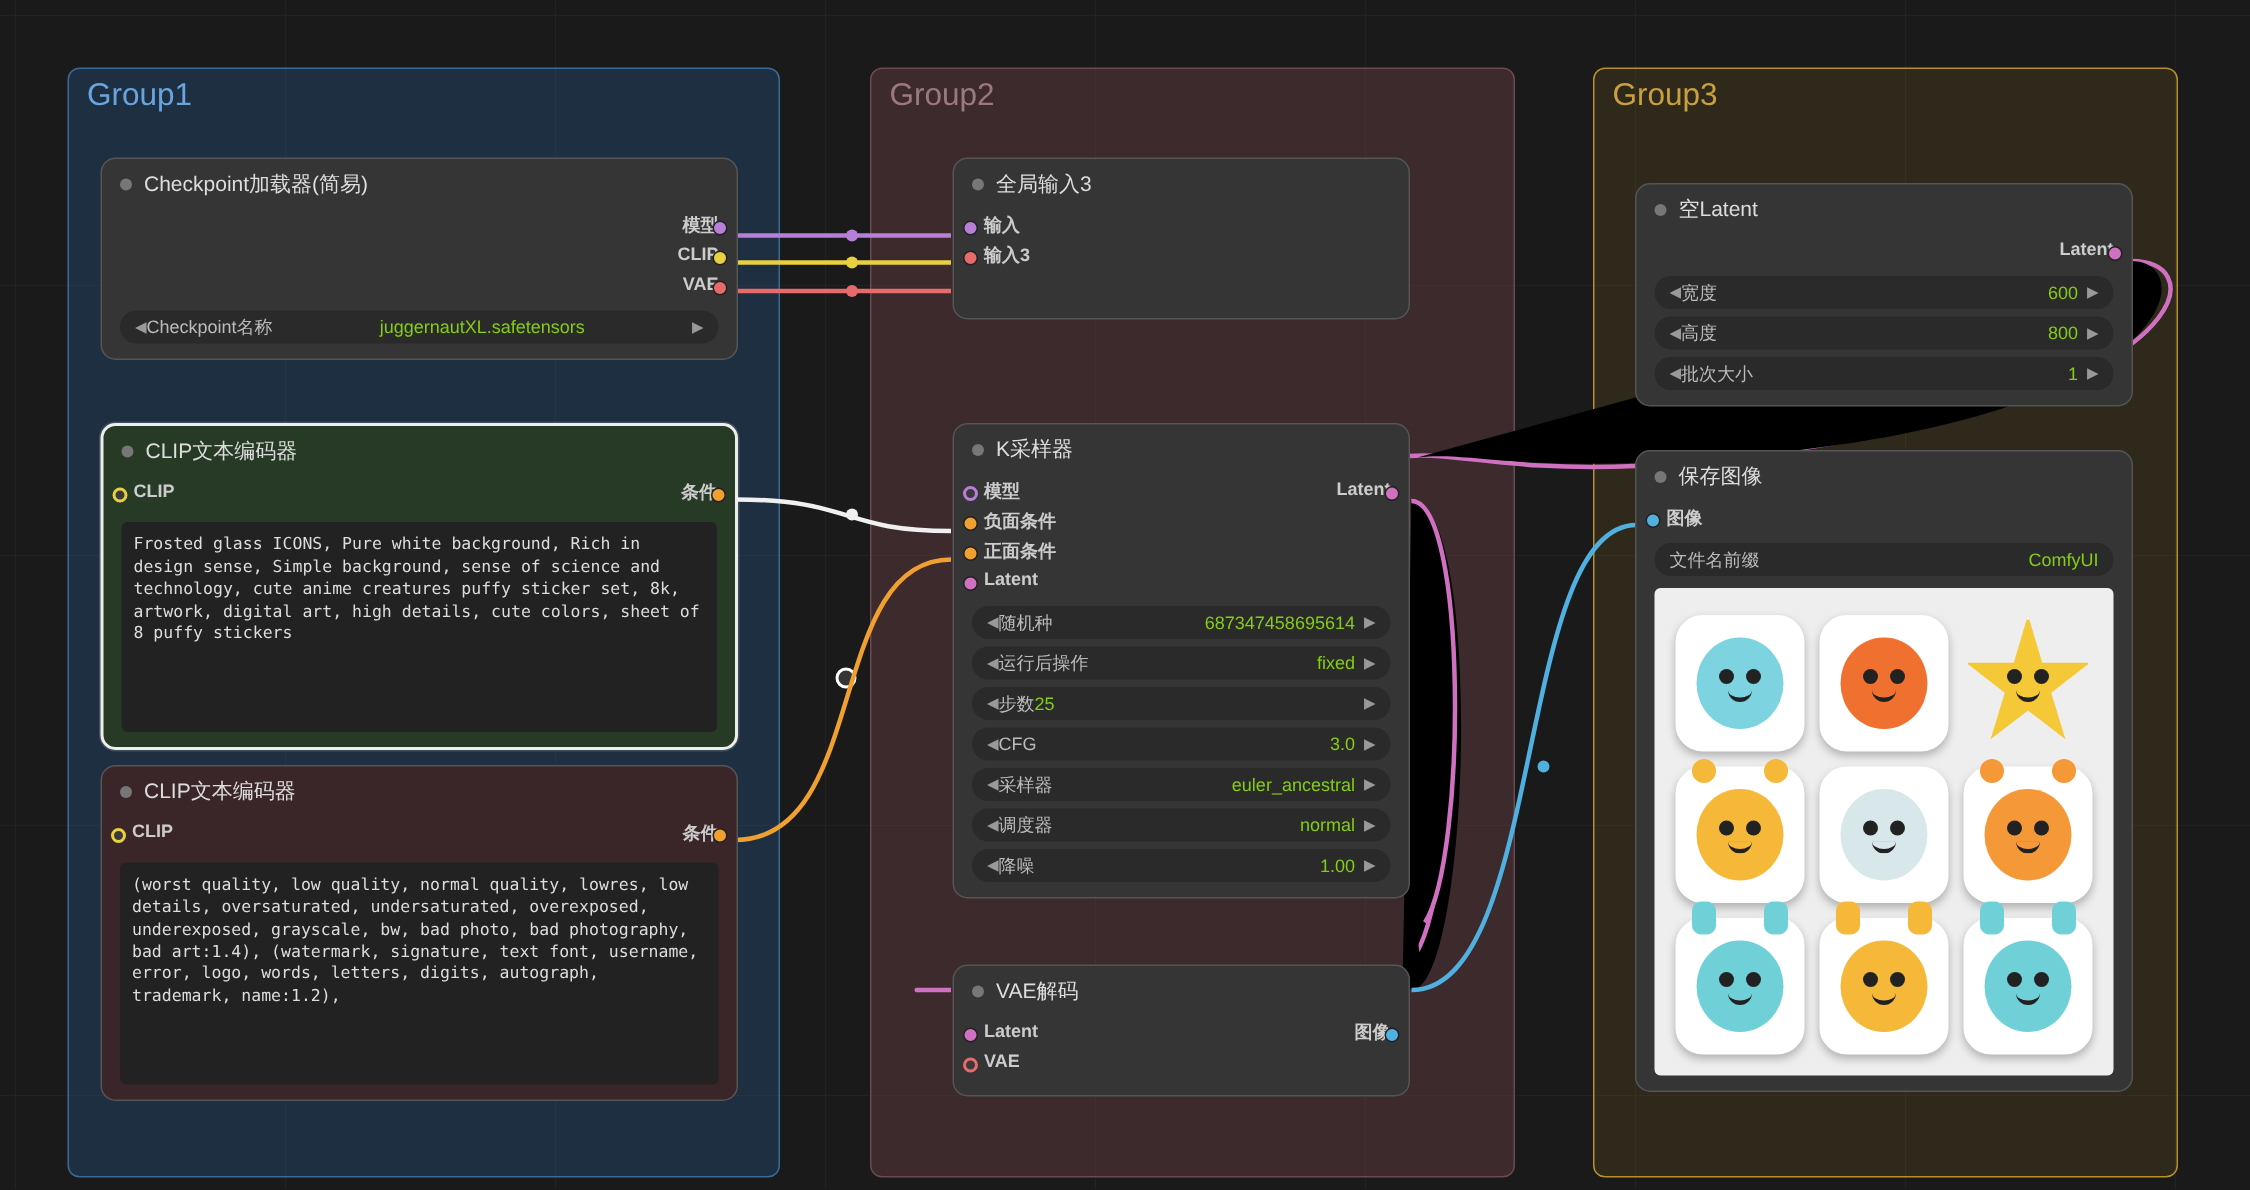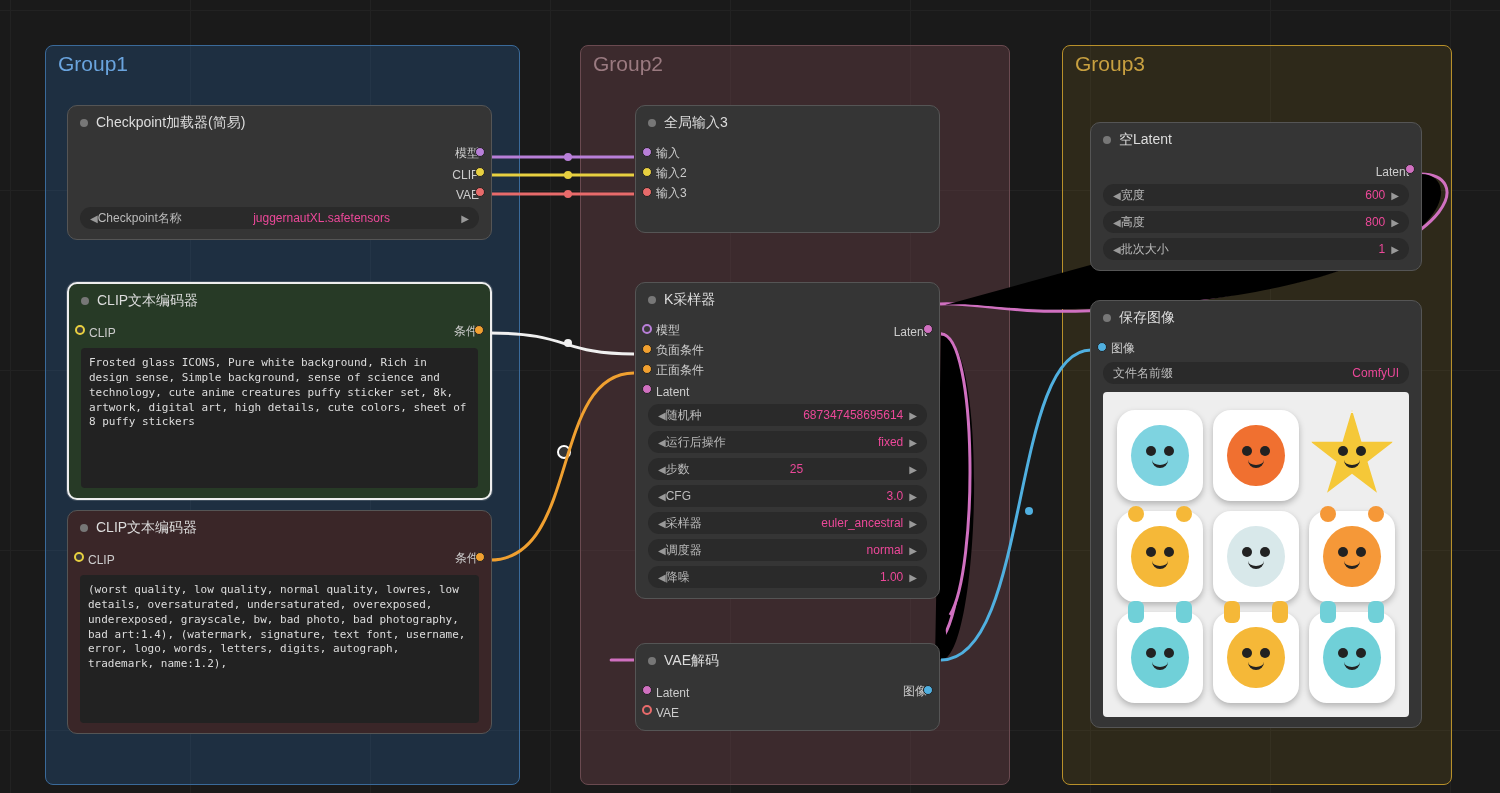--- a/index.html
+++ b/index.html
@@ -46,40 +46,40 @@
     z-index: 10;
     overflow: visible;
   }
   .node-title {
     display:flex; align-items:center; gap:8px;
     padding: 8px 12px 6px 12px;
     color:#ddd; font-size:14px;
   }
   .node-title .dot { width:8px; height:8px; border-radius:50%; background:#777; }
   .node-body { padding: 4px 12px 10px 12px; }
-  .port-row { display:flex; align-items:flex-end; height:20px; position:relative; }
+  .port-row { display:flex; align-items:flex-start; height:20px; position:relative;font-weight:bold; }
   .port-row .plabel { font-size:12px; color:#ccc; }
   .port-row.right { justify-content:flex-end; }
   .port-dot {
     width:10px; height:10px; border-radius:50%;
     position:absolute; top:5px;
     border:1px solid #222;
   }
   .port-dot.hollow { background:#3a3a3a; border:2px solid; width:10px; height:10px; }
   .port-left { left:-6px; }
   .port-right { right:-6px; }
   .widget {
     background:#2a2a2a; border-radius:12px;
     padding:3px 10px; margin-top:5px;
     display:flex; align-items:center; justify-content:space-between;
     font-size:12px; color:#bbb; height:22px;
     cursor:pointer;
   }
   .widget .arrow { color:#999; font-size:10px; }
-  .widget .wv { color:#ec4899; }
+  .widget .wv { color:#84cc16; }
   .textarea {
     background:#222; border-radius:4px; margin-top:8px;
     padding:8px; font-family: Menlo, Consolas, monospace;
     font-size:11px; line-height:1.35; color:#ddd;
     white-space:pre-wrap; word-break:break-word;
   }
   .node.selected { border:2px solid #eee; box-shadow:0 0 0 1px rgba(255,255,255,0.15); }
   .node.green { background:#273a26; }
   .node.red { background:#3a2628; }
 
@@ -232,24 +232,20 @@
   <div class="node-title">
       <span class="dot"></span>
       <span>全局输入3</span>
     </div>
   <div class="node-body">
     <div class="port-row">
         <span class="port-dot port-left" style="background:#b87fd8"></span>
         <span class="plabel" style="margin-left:8px">输入</span>
       </div>
     <div class="port-row">
-        <span class="port-dot port-left" style="background:#e8d040"></span>
-        <span class="plabel" style="margin-left:8px">输入2</span>
-      </div>
-    <div class="port-row">
         <span class="port-dot port-left" style="background:#e86b6b"></span>
         <span class="plabel" style="margin-left:8px">输入3</span>
       </div>
     <div style="height:20px"></div>
   </div>
 </div>
 
 <div class="node" style="left:635px; top:282px; width:305px;">
   <div class="node-title">
       <span class="dot"></span>
@@ -287,21 +283,21 @@
       </div>
     <div class="widget">
         <span class="arrow">◀</span>
         <span>运行后操作</span>
         <span class="wv" style="flex:1;text-align:right;padding-right:6px">fixed</span>
         <span class="arrow">▶</span>
       </div>
     <div class="widget">
         <span class="arrow">◀</span>
         <span>步数</span>
-        <span class="wv" style="flex:1;text-align:center;padding-right:6px">25</span>
+        <span class="wv" style="flex:1;text-align:left;padding-right:6px">25</span>
         <span class="arrow">▶</span>
       </div>
     <div class="widget">
         <span class="arrow">◀</span>
         <span>CFG</span>
         <span class="wv" style="flex:1;text-align:right;padding-right:6px">3.0</span>
         <span class="arrow">▶</span>
       </div>
     <div class="widget">
         <span class="arrow">◀</span>

